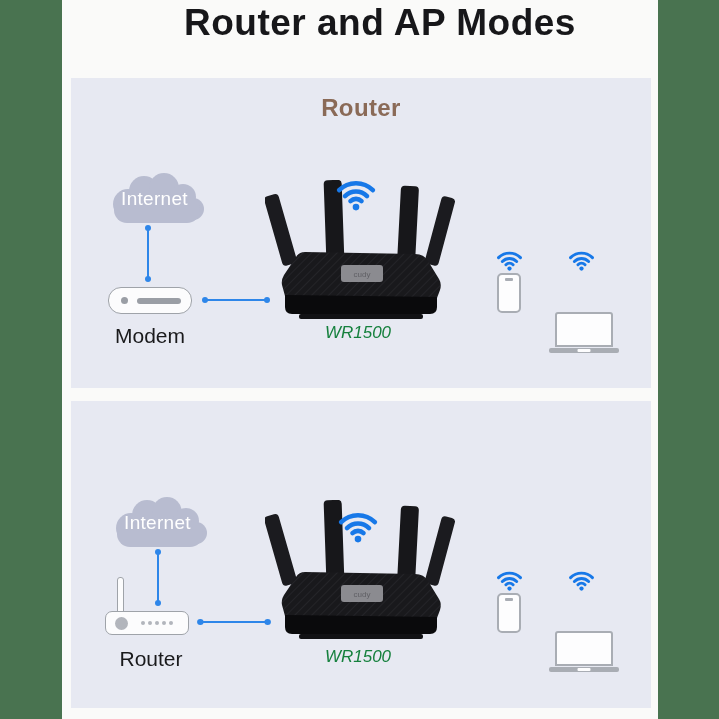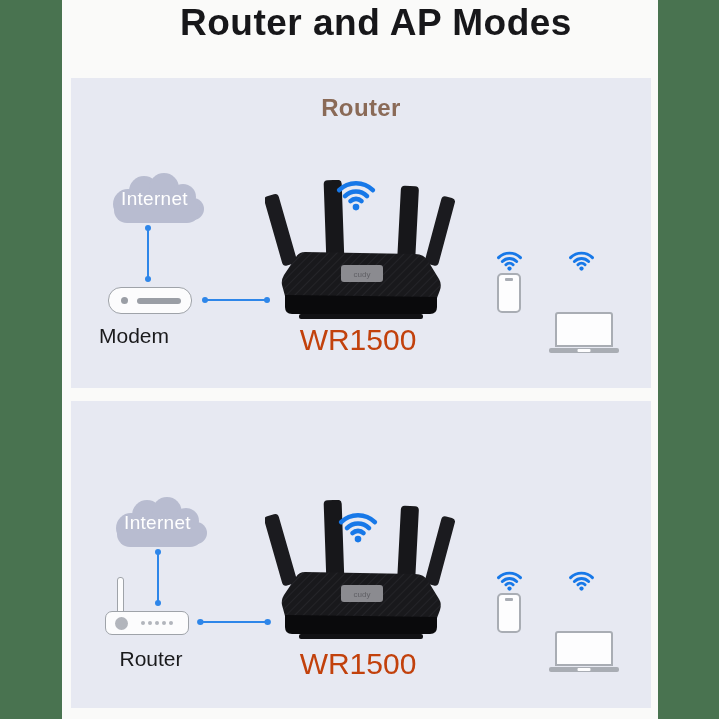--- a/index.html
+++ b/index.html
@@ -1,20 +1,20 @@
 <!DOCTYPE html>
 <html><head>
 <meta charset="utf-8">
 <style>
   html,body{margin:0;padding:0;}
   body{background:#497350;font-family:"Liberation Sans",sans-serif;}
   .stage{position:relative;width:719px;height:719px;overflow:hidden;background:#497350;}
   .card{position:absolute;left:62px;top:0;width:596px;height:719px;background:#fafaf9;}
-  .page-title{position:absolute;left:16px;top:2px;width:100%;text-align:center;
-    font-size:37px;font-weight:700;color:#17171a;letter-spacing:0.5px;}
+  .page-title{position:absolute;left:0;top:2px;width:100%;text-align:center;
+    font-size:37px;font-weight:700;color:#17171a;letter-spacing:0.5px;padding-left:20px;}
   .panel{position:absolute;left:9px;width:580px;background:#e7e9f2;}
   .panel-1{top:78px;height:310px;}
   .panel-2{top:401px;height:307px;}
   .panel-heading{position:absolute;top:16px;left:0;width:100%;text-align:center;
     font-size:24px;font-weight:700;color:#8a6a57;letter-spacing:0.4px;}
   .abs{position:absolute;}
   
   .cloud{width:107px;height:53px;}
   .cloud svg{display:block;}
   .cloud-label{position:absolute;left:0;top:17px;width:100%;text-align:center;
@@ -30,21 +30,21 @@
   .gw-router{width:84px;height:58px;}
   .gw-antenna{position:absolute;left:12px;top:0;width:7px;height:38px;
     border:1.5px solid #9fa3a9;background:#fcfcfd;border-radius:3px 3px 1px 1px;box-sizing:border-box;}
   .gw-body{position:absolute;left:0;bottom:0;width:84px;height:24px;border:1.5px solid #9fa3a9;
     border-radius:7px;background:#fcfcfd;display:flex;align-items:center;box-sizing:border-box;}
   .gw-led{width:13px;height:13px;border-radius:50%;background:#b2b5bc;margin-left:9px;}
   .gw-dots{display:flex;gap:3px;margin-left:13px;}
   .gw-dots span{width:4px;height:4px;border-radius:50%;background:#b2b5bc;}
   
   .node-label{transform:translateX(-50%);font-size:21px;color:#1a1a1c;white-space:nowrap;}
-  .hub-label{transform:translateX(-50%);font-size:30px;color:#c2410c;white-space:nowrap;}
+  .hub-label{transform:translateX(-50%);font-size:17px;color:#15803d;white-space:nowrap;font-style:italic;}
   
   .phone{width:24px;height:40px;border:2px solid #a9adb4;border-radius:5px;background:#fdfdfe;
     box-sizing:border-box;position:relative;}
   .phone .speaker{position:absolute;left:50%;top:3px;transform:translateX(-50%);
     width:8px;height:2.5px;border-radius:1px;background:#a9adb4;}
   
   .laptop{width:70px;height:41px;position:relative;}
   .laptop .screen{position:absolute;left:6px;top:0;width:58px;height:35px;
     border:2.5px solid #a9adb4;border-radius:3px 3px 0 0;background:#fdfdfe;box-sizing:border-box;}
   .laptop .base{position:absolute;left:0;bottom:0;width:70px;height:5.5px;border-radius:2px;background:#a9adb4;}
@@ -115,21 +115,21 @@
       <div class="abs connector" style="left:73px;top:146px;">
         <svg width="8" height="59" viewBox="0 0 8 59">
             <use href="#connector-v-glyph"></use>
           </svg>
       </div>
 
       <div class="abs modem-icon" style="left:37px;top:209px;">
         <span class="modem-dot"></span>
         <span class="modem-bar"></span>
       </div>
-      <div class="abs node-label" style="left:63px;top:246px;">Modem</div>
+      <div class="abs node-label" style="left:79px;top:246px;">Modem</div>
 
       <div class="abs connector" style="left:130px;top:218px;">
         <svg width="70" height="8" viewBox="0 0 70 8">
             <use href="#connector-h-glyph"></use>
           </svg>
       </div>
 
       <div class="abs" style="left:194px;top:102px;">
         <svg width="190" height="140" viewBox="0 0 190 140">
           <use href="#wr1500-glyph"></use>

